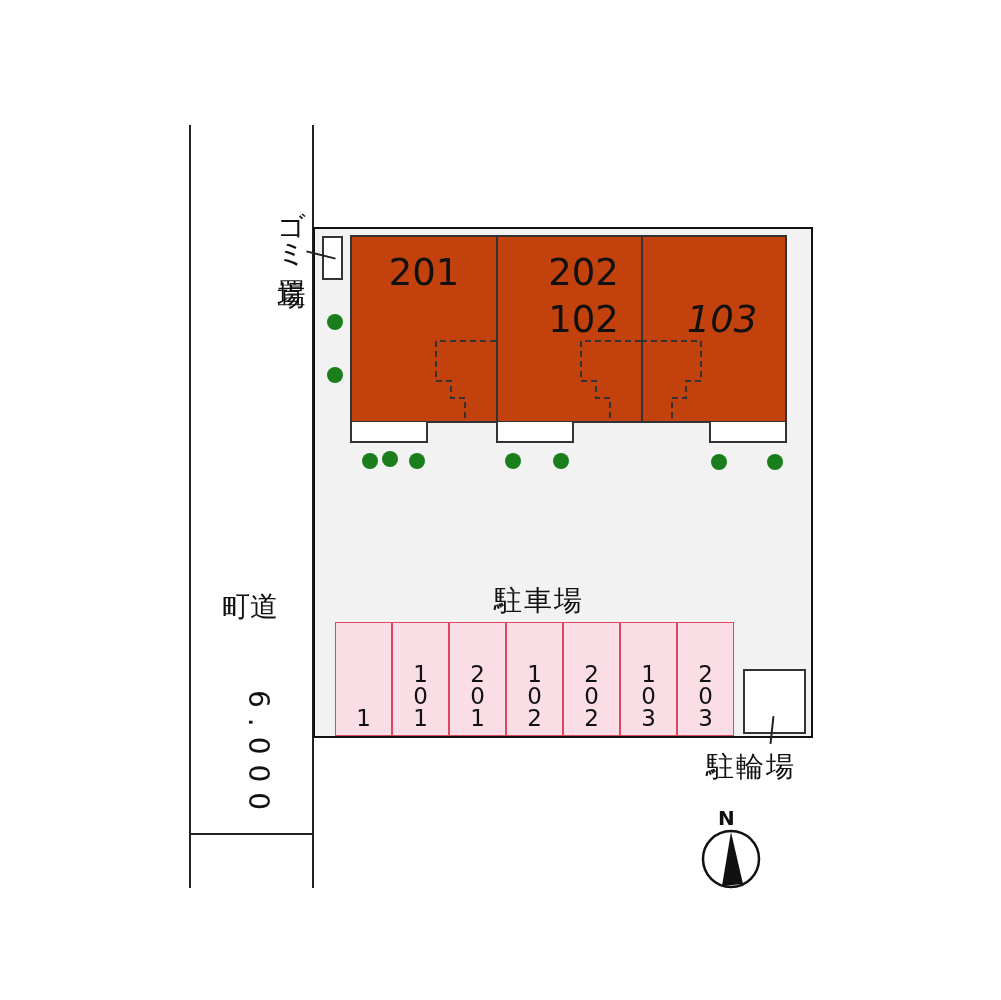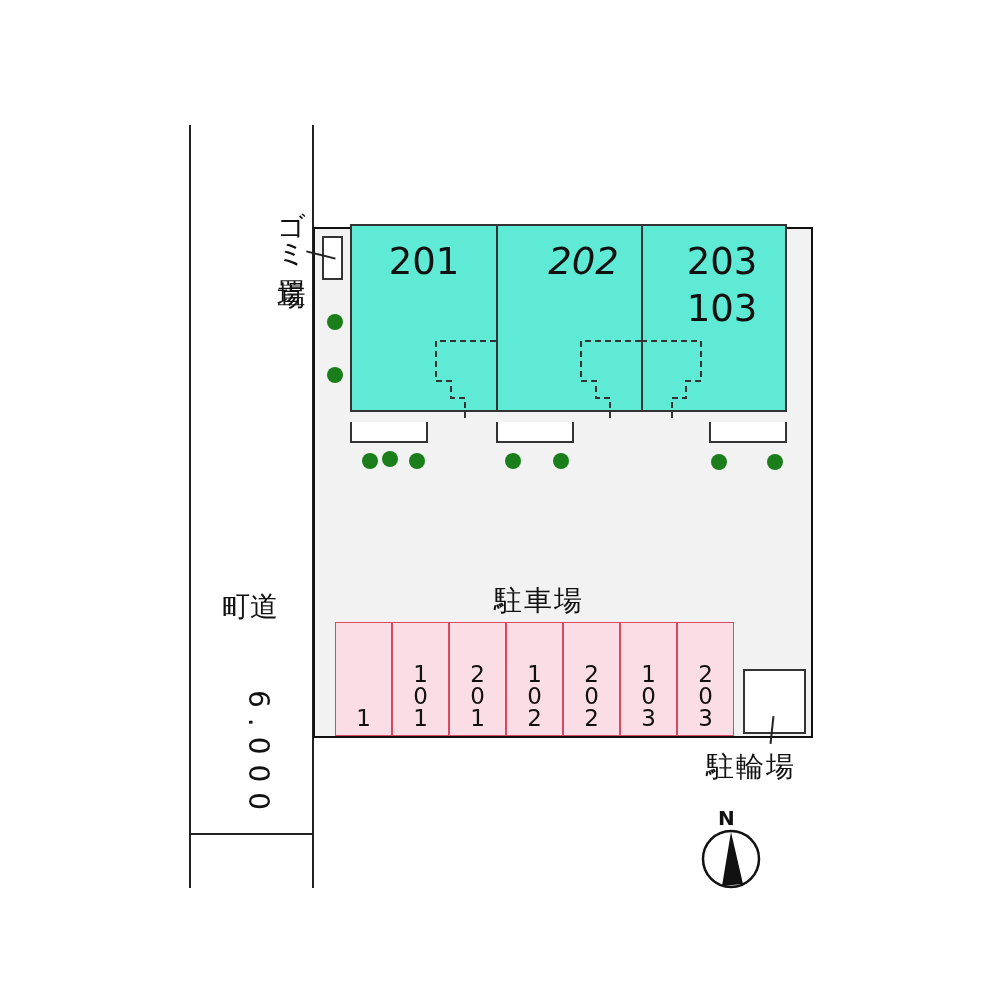--- a/index.html
+++ b/index.html
@@ -3,21 +3,21 @@
 <meta charset="utf-8">
 <style>
   html, body { margin:0; padding:0; background:#ffffff; }
   body { width:1001px; height:1000px; position:relative; overflow:hidden;
          font-family:"DejaVu Sans","Liberation Sans",sans-serif; color:#111; }
   .abs { position:absolute; }
   .vline { position:absolute; width:2px; background:#222; }
   .hline { position:absolute; height:2px; background:#222; }
   .lot { position:absolute; left:313px; top:227px; width:500px; height:511px;
          background:#f2f2f2; border:2px solid #111; box-sizing:border-box; }
-  .unit { position:absolute; top:224px; height:188px; background:#5eead4;
+  .unit { position:absolute; top:235px; height:188px; background:#c2410c;
           border:2px solid #333; box-sizing:border-box; }
   .unit-label { position:absolute; width:100%; font-size:37px; line-height:47px;
           text-align:center; color:#111; top:12px; }
   .balcony { position:absolute; top:422px; height:21px; background:#fff;
           border:2px solid #333; border-top:none; box-sizing:border-box; }
   .tree { position:absolute; width:16px; height:16px; border-radius:50%; background:#1a7f1a; }
   .space { position:absolute; top:622px; width:57px; height:114px; background:#fbdde5;
            border:1.5px solid #d9485f; box-sizing:border-box; }
   .space-num { position:absolute; bottom:6px; left:0; width:100%; text-align:center;
            font-size:23px; line-height:22px; white-space:pre; color:#111; }
@@ -39,26 +39,26 @@
 <div class="vtext" style="left:272px; top:190px;">ゴミ置場</div>
 
 <div class="lot"></div>
 
 <div class="abs" style="left:322px; top:236px; width:21px; height:44px; border:2px solid #333; background:#fff; box-sizing:border-box;"></div>
 <div class="abs" style="left:306px; top:254px; width:30px; height:1.5px; background:#222; transform:rotate(14deg);"></div>
 
 <div class="unit" style="left:350px; width:148px;">
   <div class="unit-label">201</div>
 </div>
-<div class="unit" style="left:496px; width:175px;font-style:italic;">
+<div class="unit" style="left:496px; width:175px;">
   <div class="unit-label">202</div>
+  <div class="unit-label" style="top:59px;">102</div>
 </div>
 <div class="unit" style="left:641px; width:146px;">
-  <div class="unit-label" style="left:8px;">203</div>
-  <div class="unit-label" style="top:59px; left:8px;">103</div>
+  <div class="unit-label" style="top:59px; left:8px;font-style:italic;">103</div>
 </div>
 
 <svg class="abs" style="left:0; top:0;" width="1001" height="1000">
   <g fill="none" stroke="#333" stroke-width="2" stroke-dasharray="6,4">
     <path d="M496 341 H436 V381 H451 V398 H465 V422"></path>
     <path d="M641 341 H581 V381 H596 V398 H610 V422"></path>
     <path d="M641 341 H701 V381 H686 V398 H672 V422"></path>
   </g>
 </svg>
 

